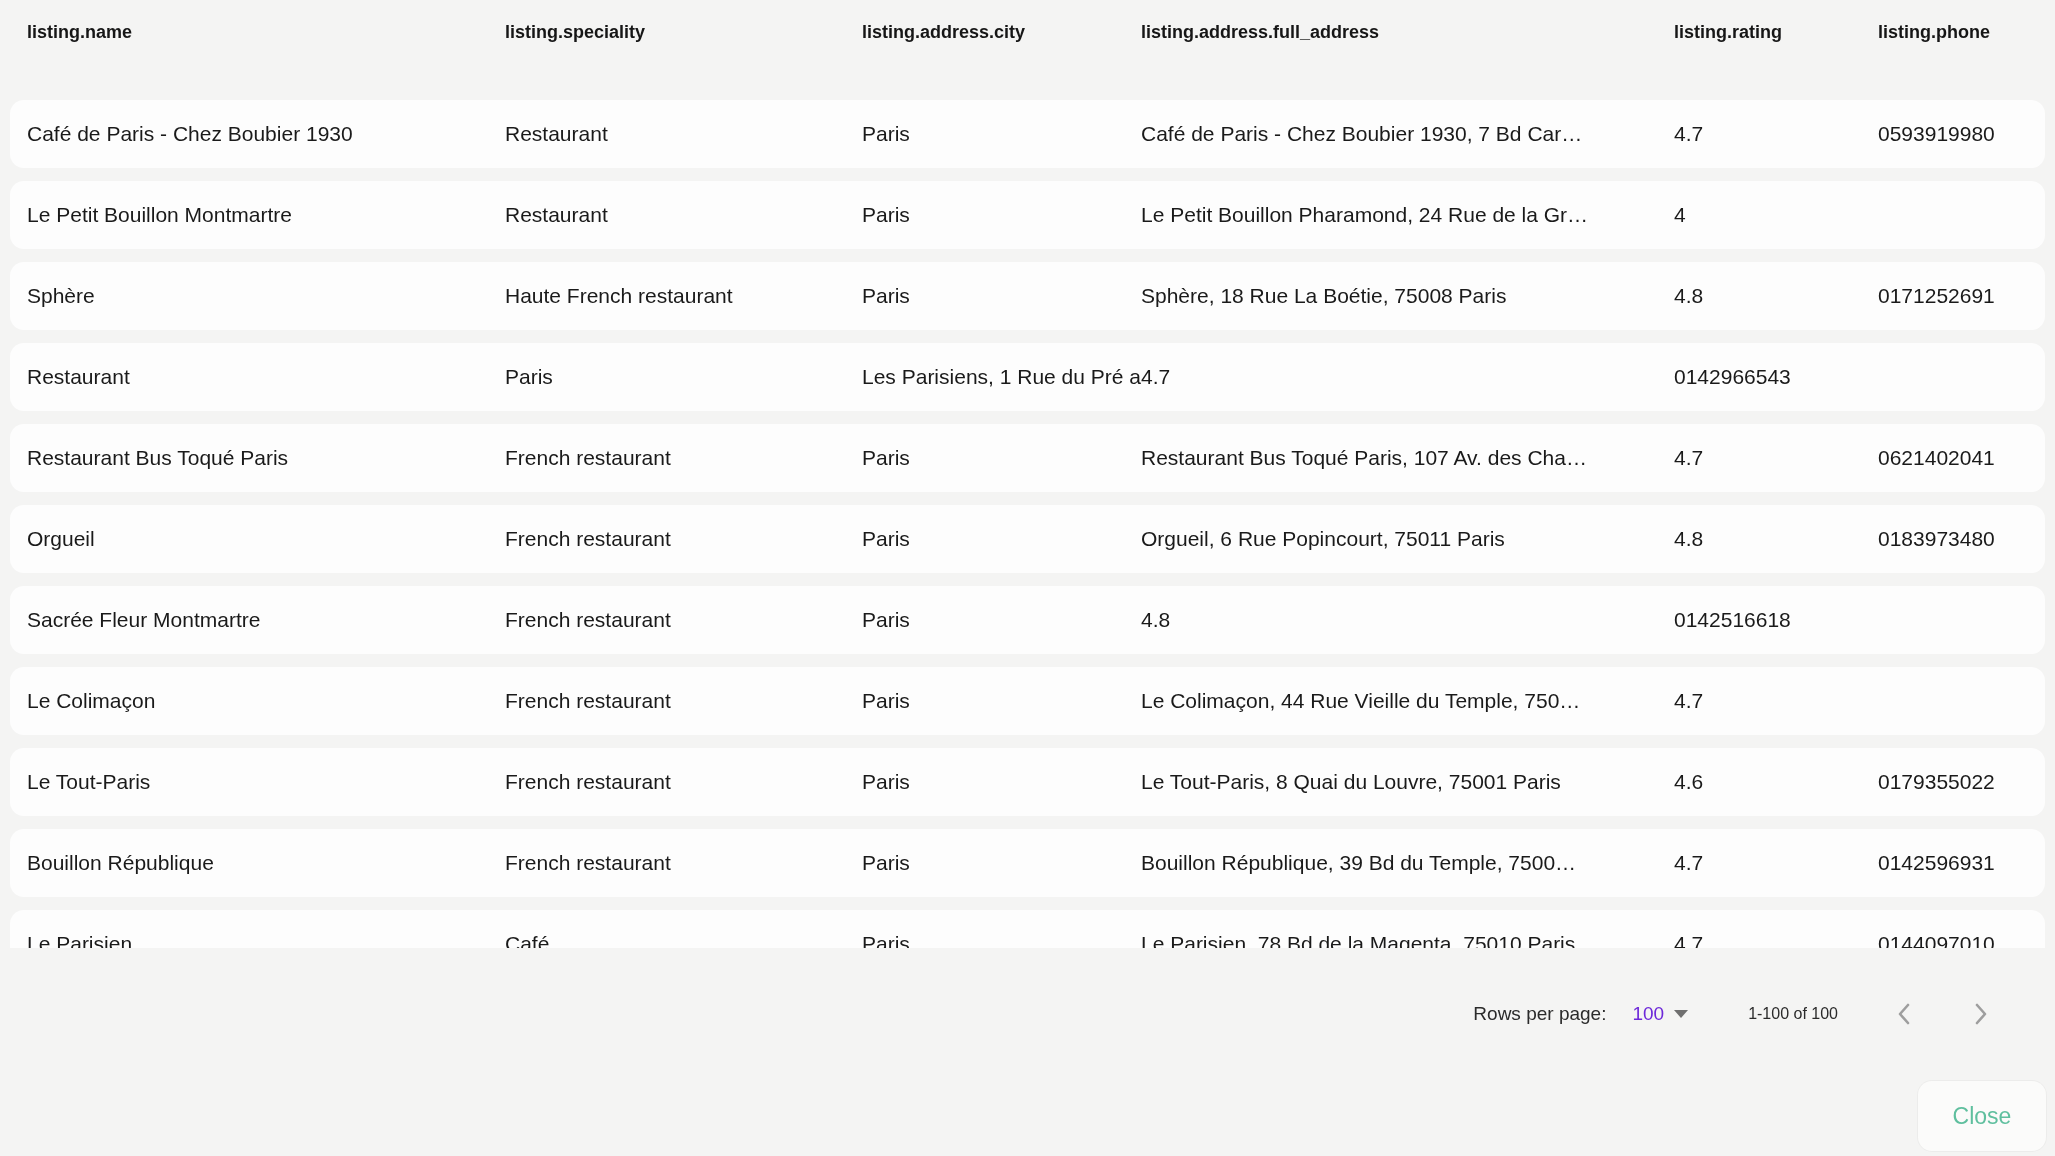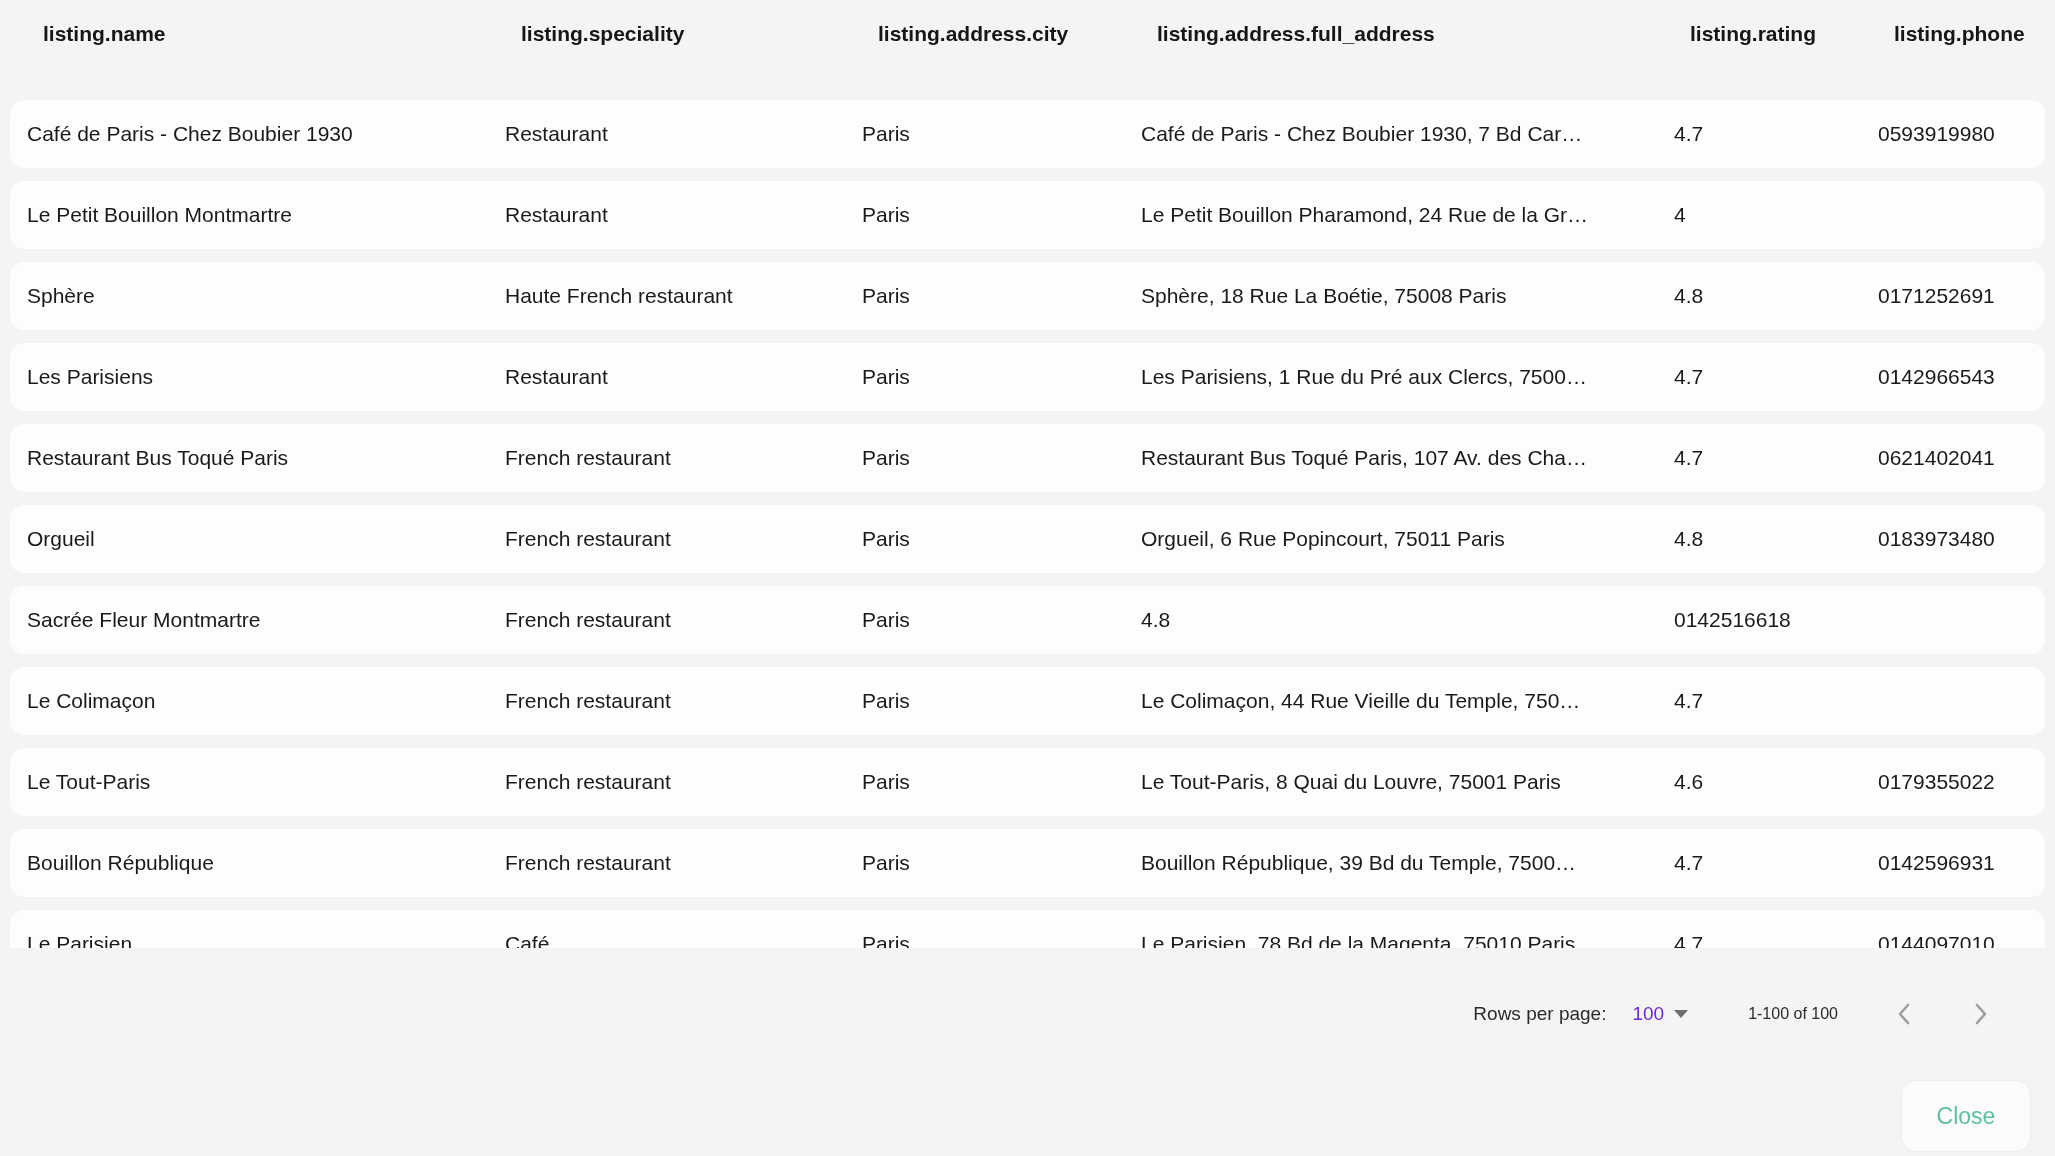--- a/index.html
+++ b/index.html
@@ -13,25 +13,24 @@
   }
   
   .table-header {
     display: grid;
     grid-template-columns: 478px 357px 279px 533px 204px 1fr;
     padding: 22px 27px 0 27px;
     height: 100px;
     align-items: start;
   }
   .table-header .hcell {
-    font-size: 21px;
+    font-size: 18px;
     font-weight: 700;
     white-space: nowrap;
     overflow: hidden;
-    margin-left: 16px;
   }
   
   .rows-viewport {
     height: 848px;
     overflow: hidden;
   }
   .row-card {
     height: 68px;
     margin: 0 10px 13px 10px;
     background: #fdfdfd;
@@ -87,21 +86,21 @@
     background: none; border: none;
     margin-left: 52px;
     display: flex; align-items: center; justify-content: center;
     width: 26px; height: 30px;
     cursor: default;
   }
   .nav-btn:first-of-type { margin-left: 62px; }
   
   .close-button {
     position: absolute;
-    right: 25px;
+    right: 9px;
     bottom: 5px;
     width: 128px;
     height: 70px;
     background: #fbfbfa;
     border: none;
     border-radius: 14px;
     box-shadow: 0 0 0 1px rgba(0,0,0,0.03);
     font-family: "Liberation Sans", sans-serif;
     font-size: 23px;
     color: #5fbf9e;
@@ -141,21 +140,20 @@
   </div>
     <div class="row-card">
     <div class="cell">Sphère</div>
     <div class="cell">Haute French restaurant</div>
     <div class="cell">Paris</div>
     <div class="cell">Sphère, 18 Rue La Boétie, 75008 Paris</div>
     <div class="cell">4.8</div>
     <div class="cell">0171252691</div>
   </div>
     <div class="row-card">
-    <div class="cell">Les Parisiens</div>
     <div class="cell">Restaurant</div>
     <div class="cell">Paris</div>
     <div class="cell">Les Parisiens, 1 Rue du Pré aux Clercs, 7500…</div>
     <div class="cell">4.7</div>
     <div class="cell">0142966543</div>
   </div>
     <div class="row-card">
     <div class="cell">Restaurant Bus Toqué Paris</div>
     <div class="cell">French restaurant</div>
     <div class="cell">Paris</div>

